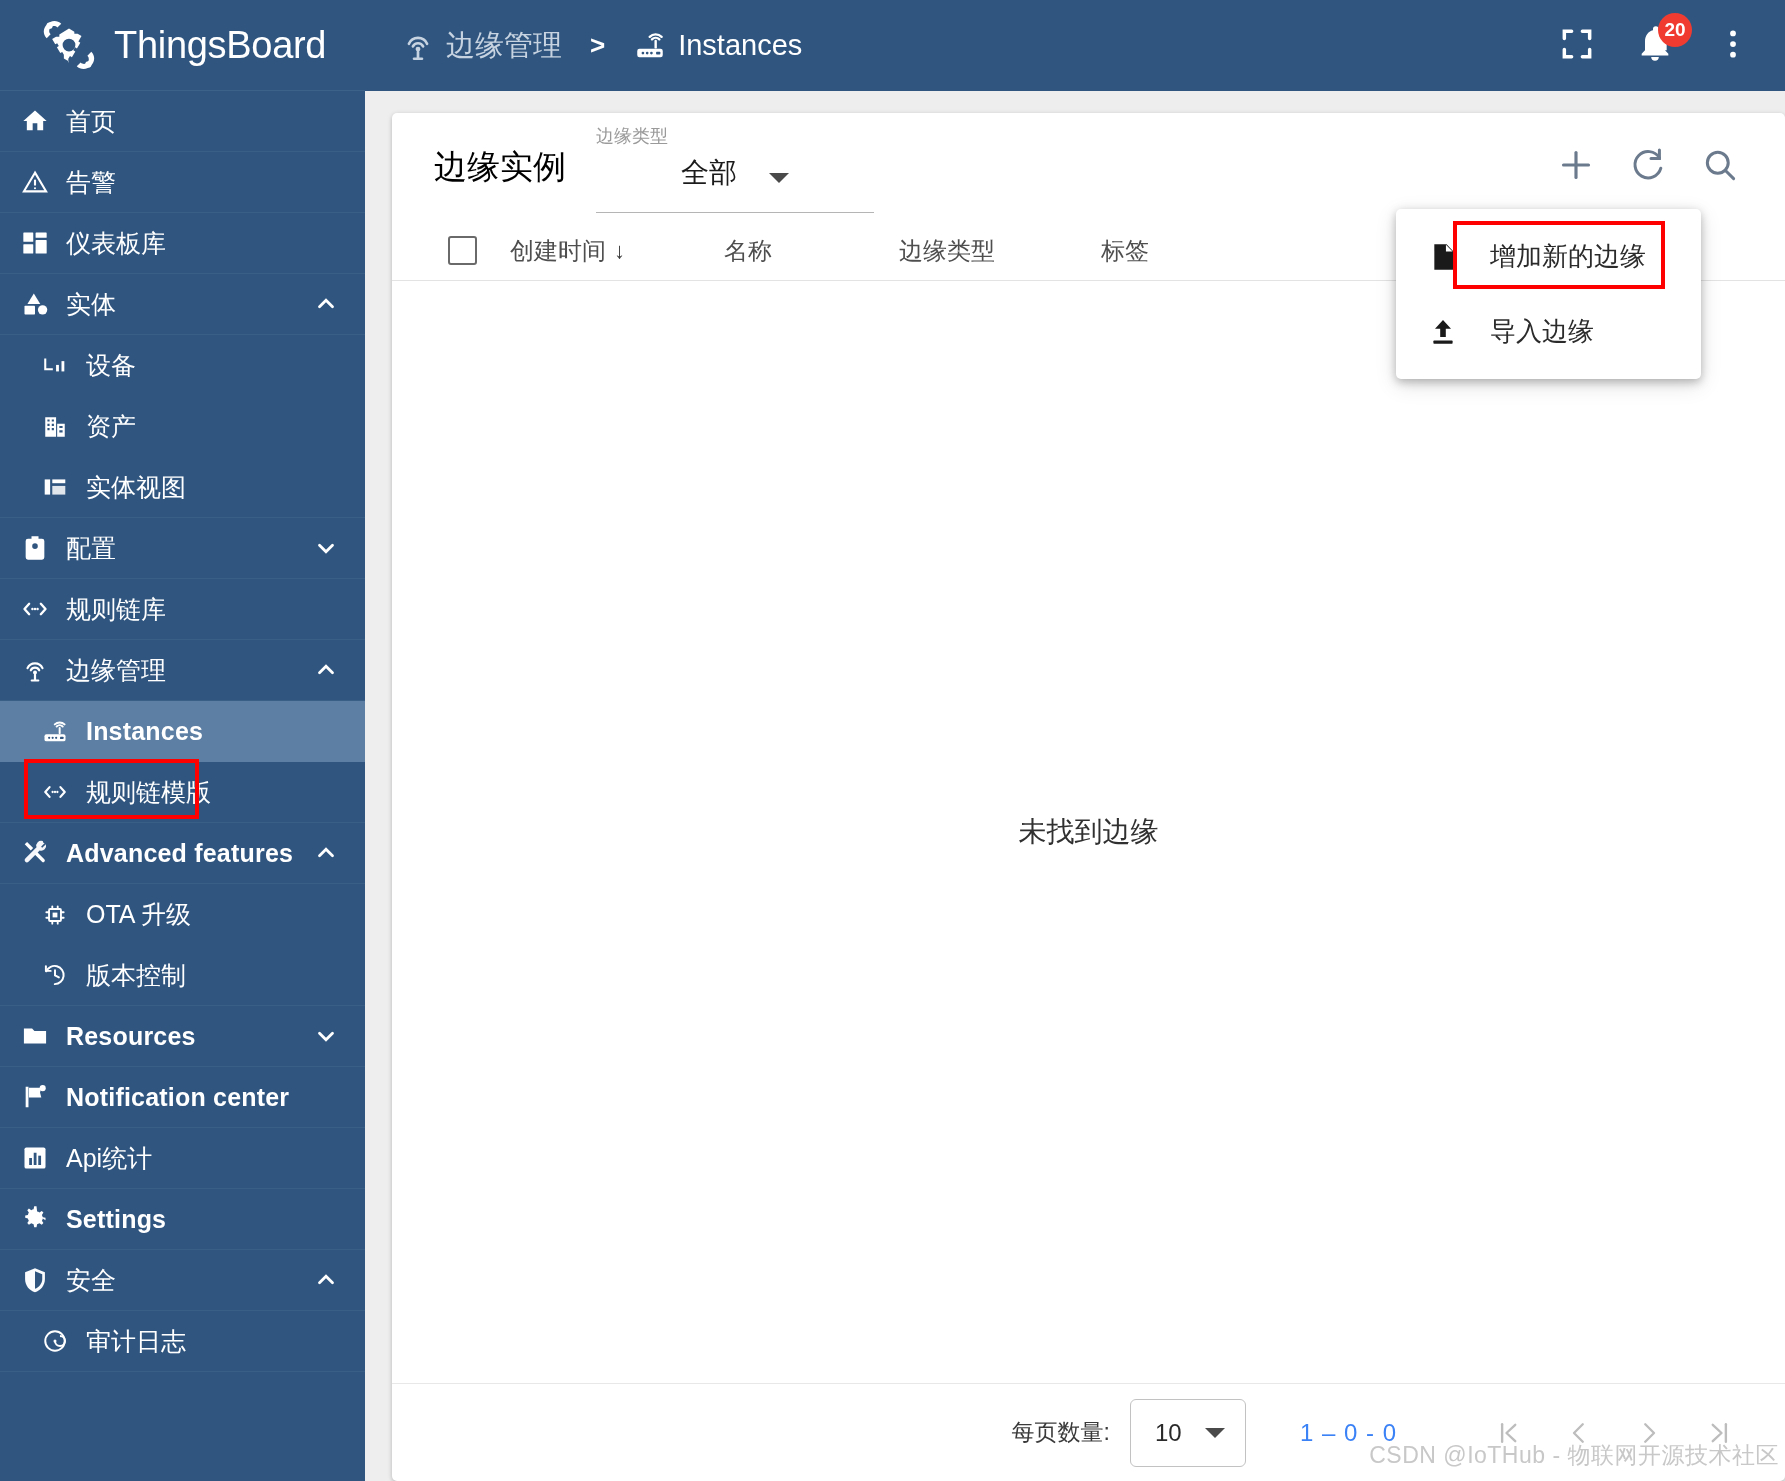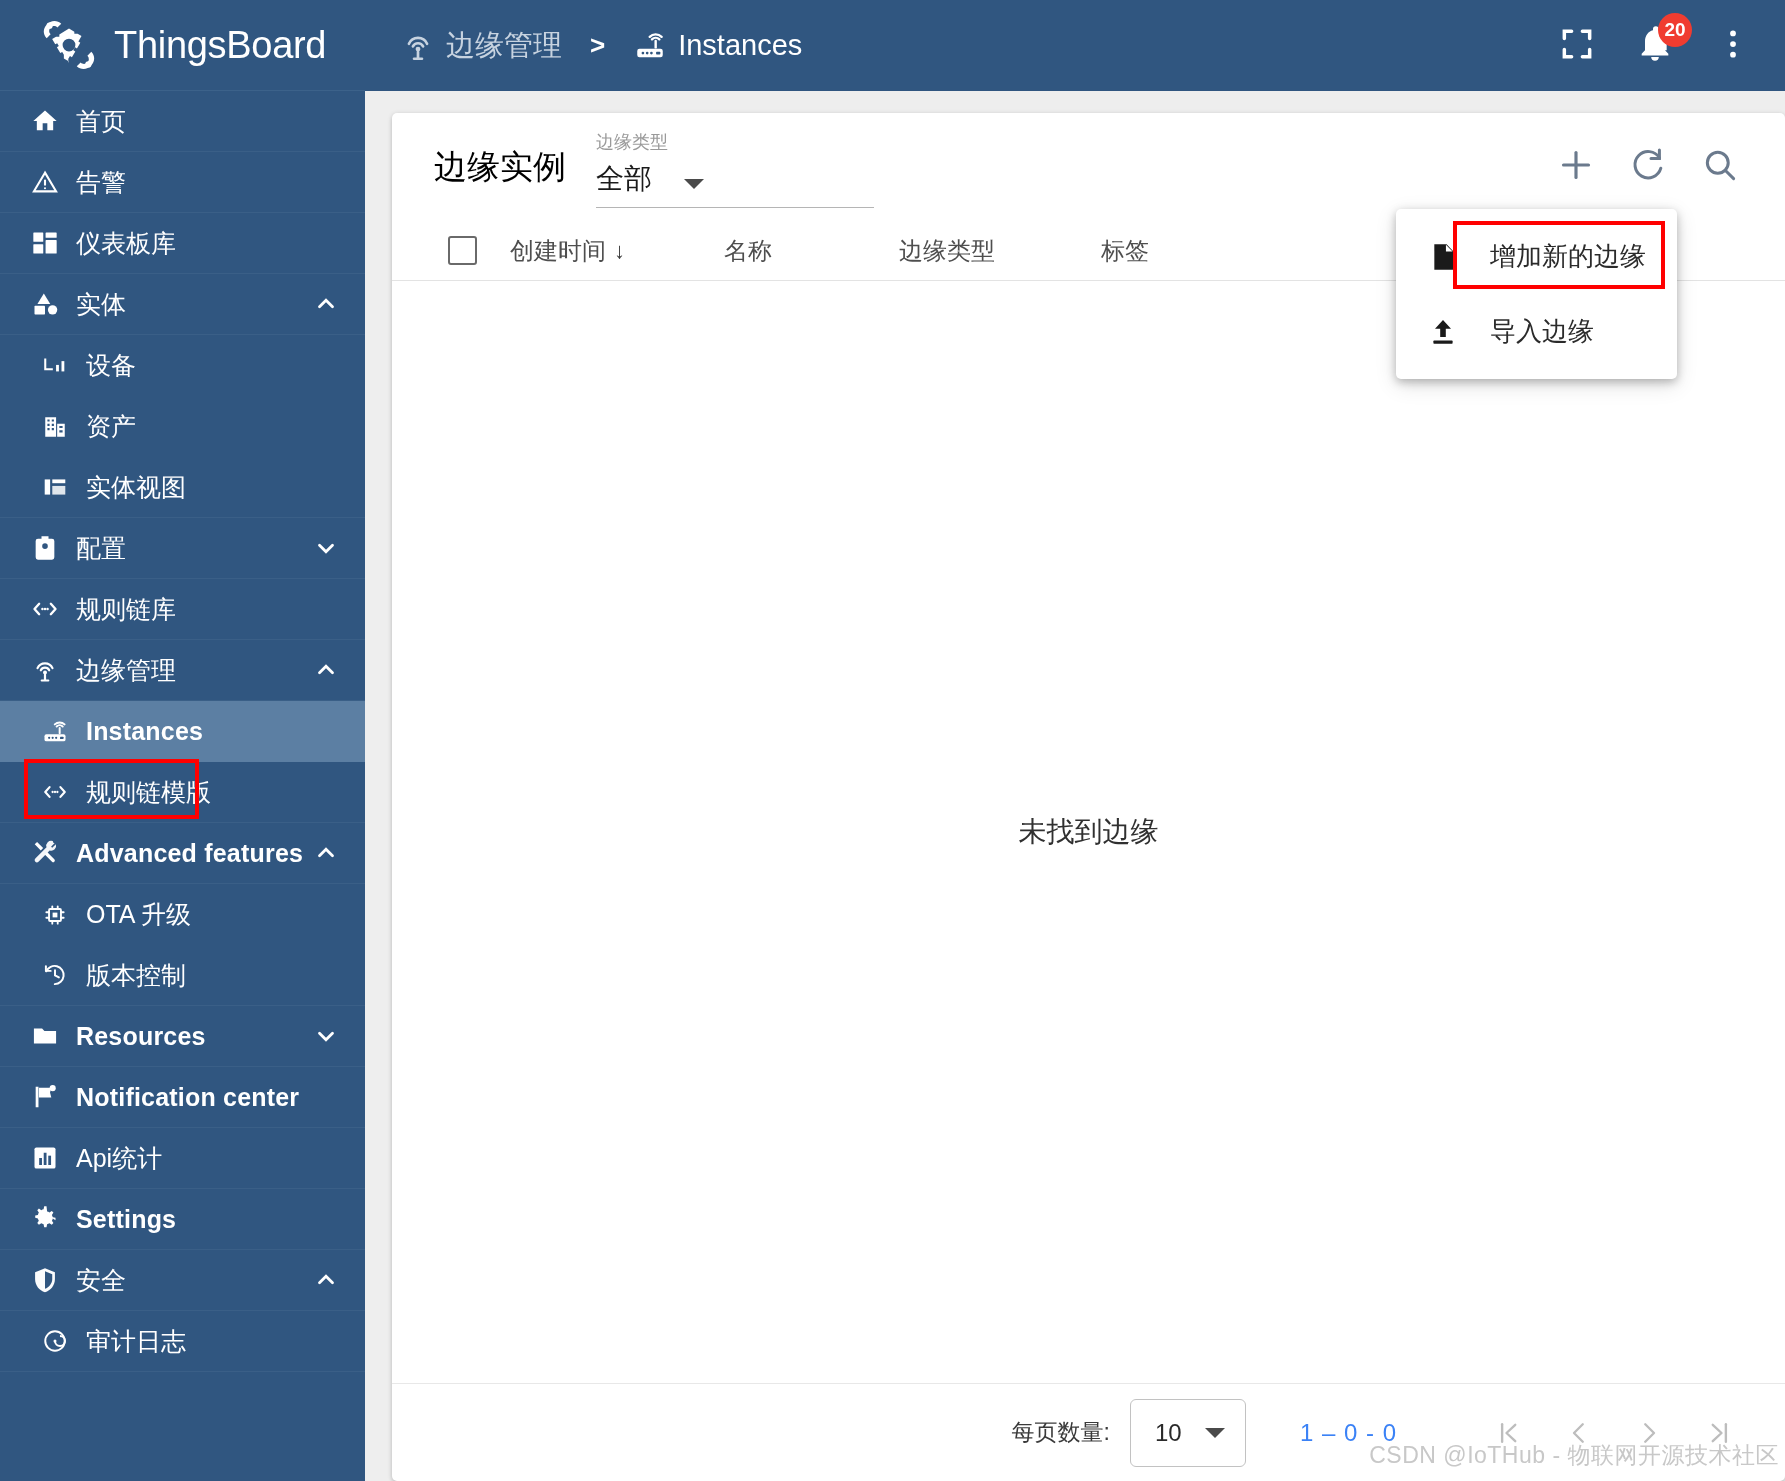--- a/index.html
+++ b/index.html
@@ -45,21 +45,21 @@
     color: #ffffff;
     white-space: nowrap;
   }
 
   .nav { flex: 1 1 auto; overflow: hidden; }
   .nav-item {
     position: relative;
     display: flex;
     align-items: center;
     height: 61px;
-    padding-left: 30px;
+    padding-left: 20px;
     border-bottom: 1px solid #3a5f87;
     cursor: pointer;
     color: #ffffff;
   }
   .nav-item.sub {
     padding-left: 40px;
     border-bottom: none;
   }
   .nav-item.sub-last { border-bottom: 1px solid #3a5f87; }
   .nav-item.active { background: #5c7fa3; }
@@ -187,23 +187,23 @@
   }
   .select-label {
     font-size: 18px;
     color: #9a9a9a;
     line-height: 1;
     margin-bottom: 9px;
   }
   .select-box {
     display: flex;
     align-items: flex-end;
-    justify-content: flex-start;
+    justify-content: center;
     border-bottom: 1px solid #b5b5b5;
-    padding-bottom: 9px;
+    padding-bottom: 20px;
     cursor: pointer;
     gap: 32px;
   }
   .select-value { font-size: 28px; color: #1b1b1b; }
   .tri-down {
     width: 0; height: 0;
     border-left: 10px solid transparent;
     border-right: 10px solid transparent;
     border-top: 10px solid #4a4a4a;
     margin-bottom: 9px;
@@ -302,21 +302,21 @@
     color: #bdbdbd;
     font-size: 30px;
     margin-left: 14px;
   }
 
   
   .menu {
     position: absolute;
     left: 1004px;
     top: 96px;
-    width: 281px;
+    width: 305px;
     background: #ffffff;
     border-radius: 5px;
     box-shadow: 0 3px 10px rgba(0,0,0,0.26), 0 6px 22px rgba(0,0,0,0.12);
     padding: 10px 0;
     z-index: 40;
   }
   .menu-item {
     height: 75px;
     display: flex;
     align-items: center;

